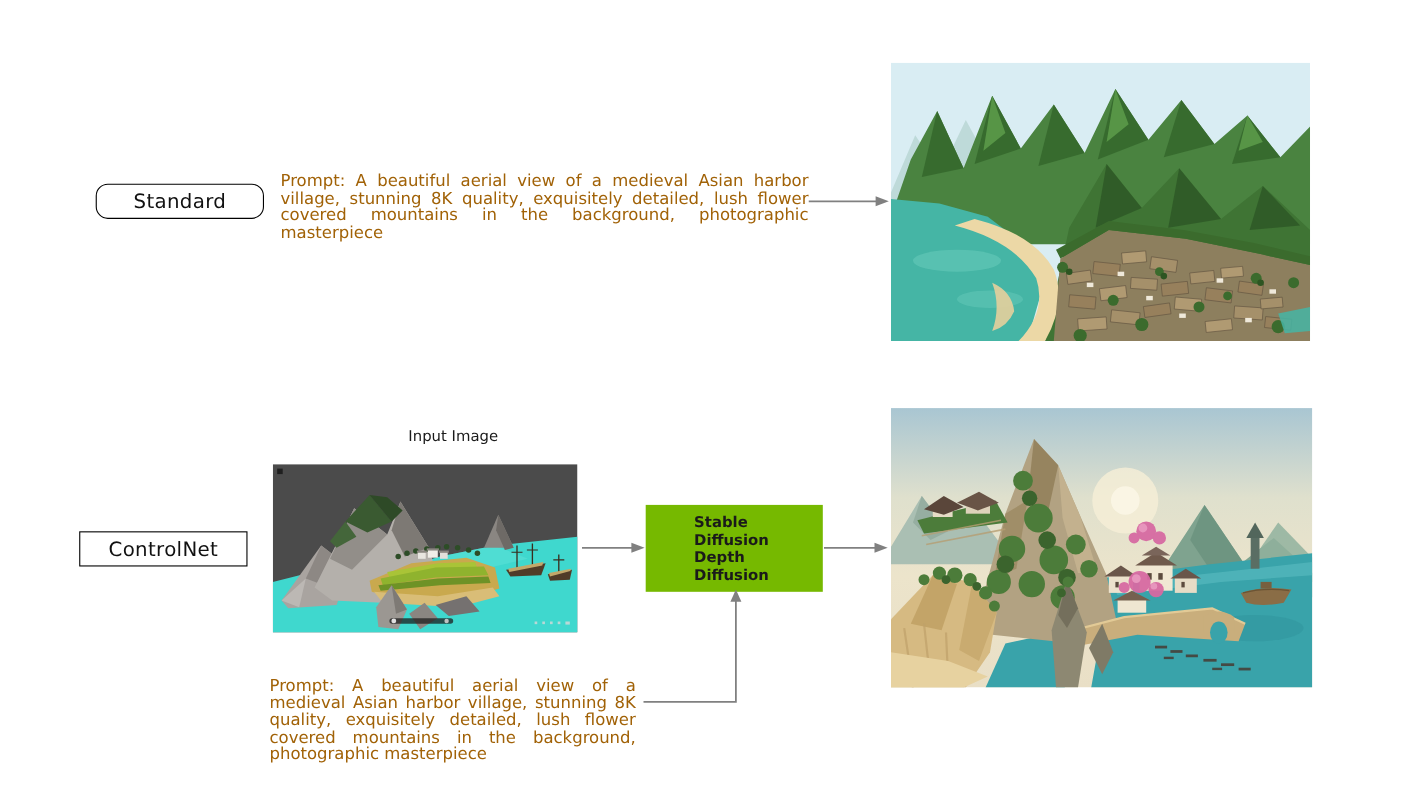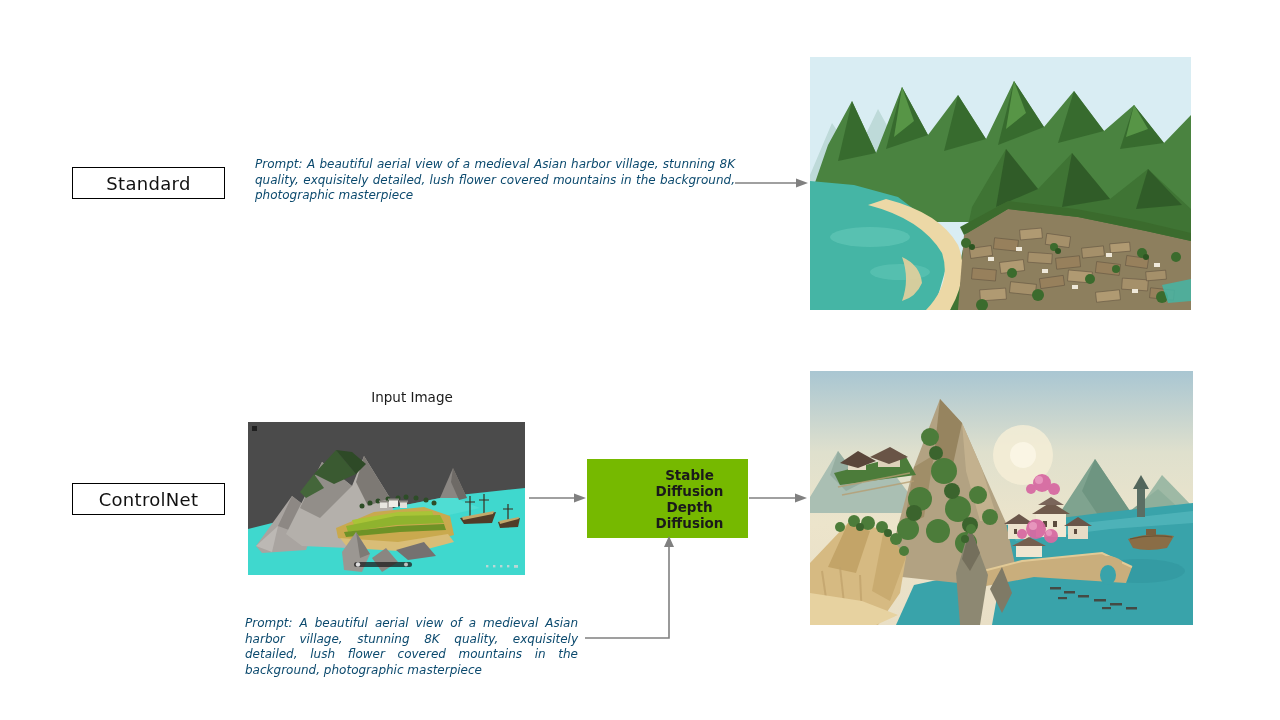--- a/index.html
+++ b/index.html
@@ -7,37 +7,37 @@
   .canvas {
     position:relative; width:1280px; height:720px; background:#ffffff;
     font-family:"DejaVu Sans", sans-serif; overflow:hidden;
   }
   .label-box {
     position:absolute; width:153px; height:32px;
     border:1px solid #000; background:#fff; color:#111;
     display:flex; align-items:center; justify-content:center;
     font-size:18px; letter-spacing:.3px;
   }
-  #standard-box   { left:72px;  top:167px; }
+  #standard-box   { left:87px;  top:167px;border-radius:11px; }
   #controlnet-box { left:72px;  top:483px;align-items:center; }
   .prompt {
-    position:absolute; font-style:italic; font-size:12px; line-height:15.6px;
-    color:#0c4a6e; text-align:justify;
+    position:absolute; font-size:15px; line-height:15.6px;
+    color:#a16207; text-align:justify;
   }
   .prompt-top    { left:255px; top:157px; width:480px; }
   .prompt-bottom { left:245px; top:616px; width:333px; }
   .input-label {
     position:absolute; left:262px; top:389px; width:300px; text-align:center;
     font-weight:normal; font-size:13.5px; color:#1a1a1a;
   }
   .model-box {
     position:absolute; left:587px; top:459px; width:161px; height:79px;
     background:#76b900; color:#1a1a1a; font-weight:bold; font-size:13.5px;
     line-height:16px; display:flex; flex-direction:column;
-    align-items:center; justify-content:center; text-align:center;padding-left:44px;
+    align-items:center; justify-content:center; text-align:left;padding-left:44px;
   }
   .img { position:absolute; }
   .img svg { display:block; width:100%; height:100%; }
   #img-standard-output   { left:810px; top:57px;  width:381px; height:253px; }
   #img-controlnet-input  { left:248px; top:422px; width:277px; height:153px; }
   #img-controlnet-output { left:810px; top:371px; width:383px; height:254px; }
   .arrow { position:absolute; }
 </style>
 </head>
 <body>

